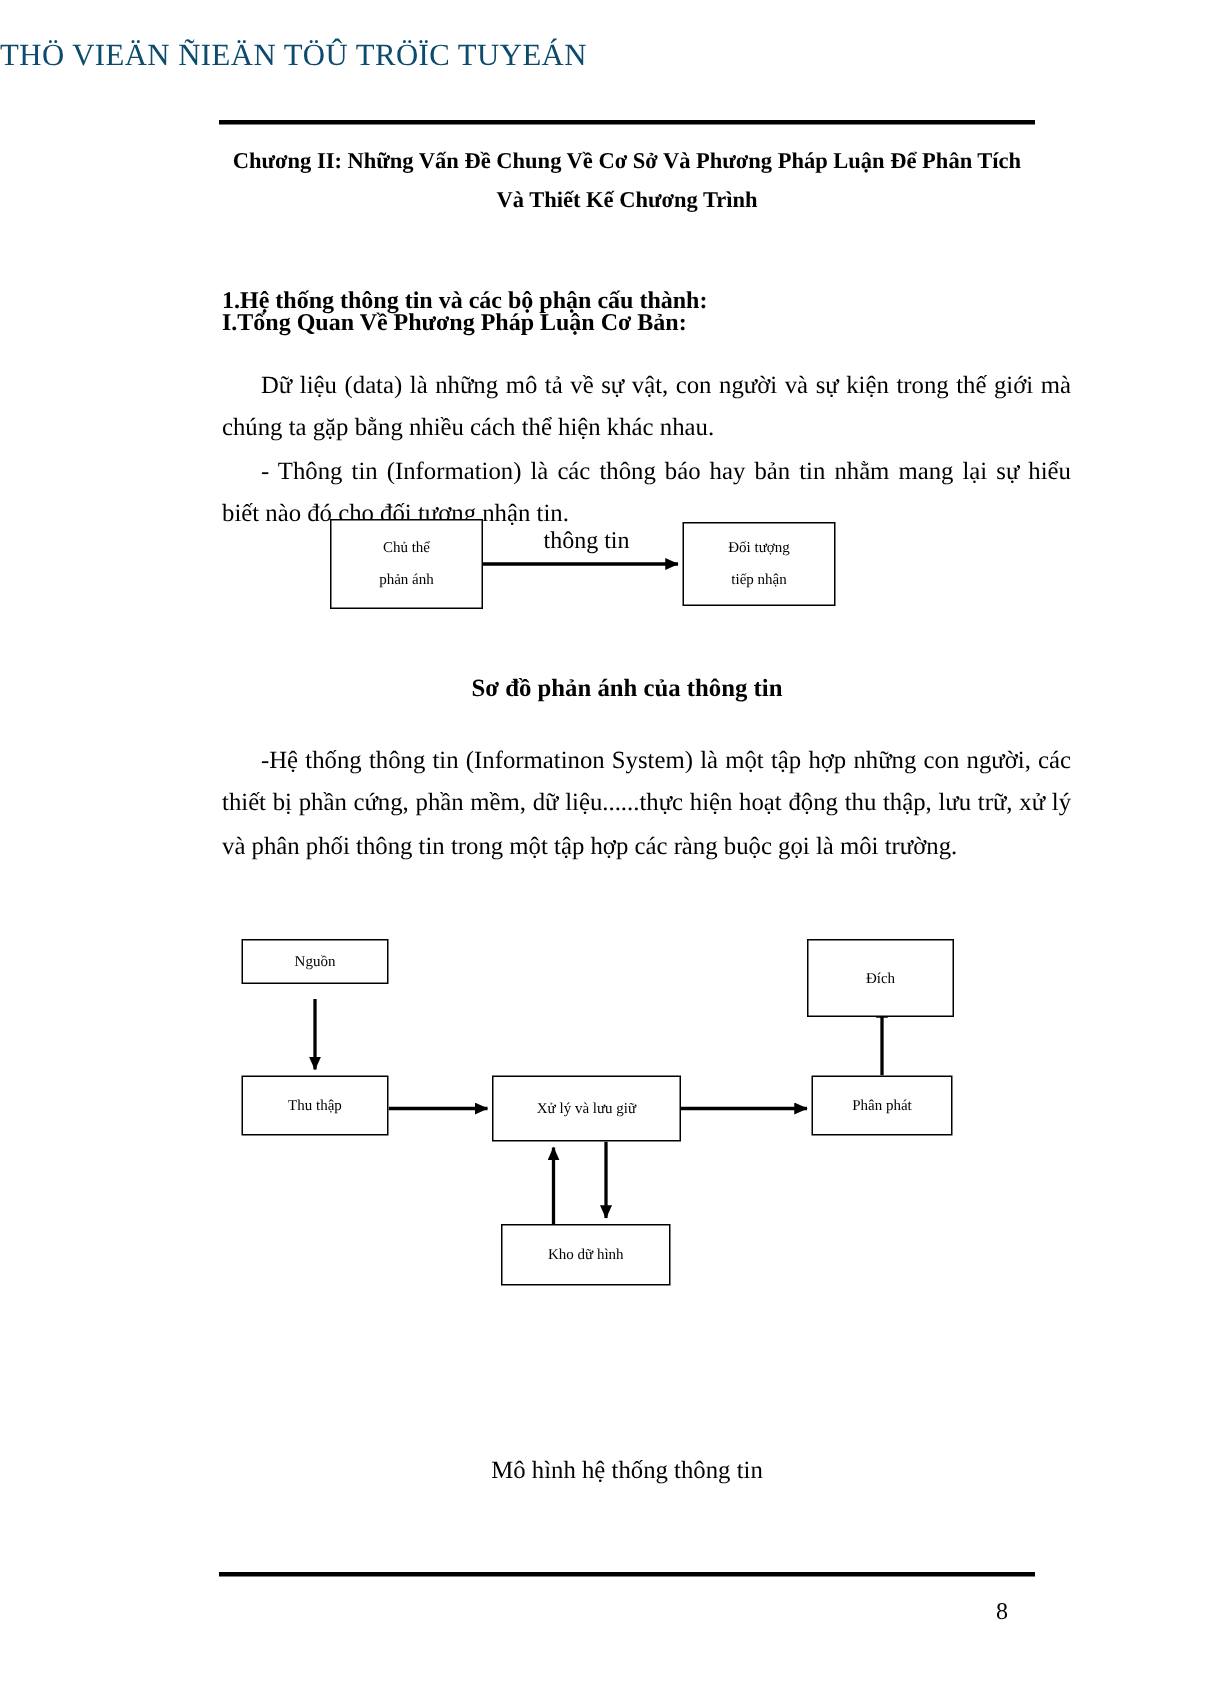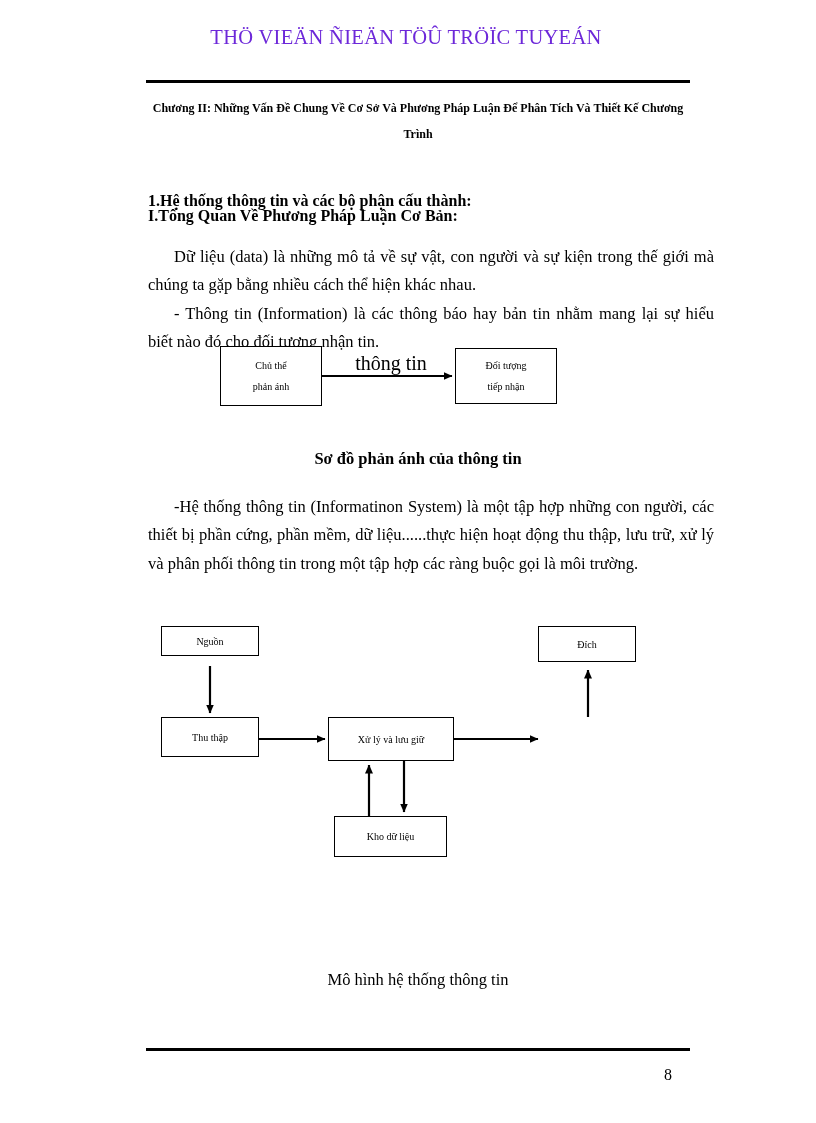--- a/index.html
+++ b/index.html
@@ -20,28 +20,28 @@
     background: #ffffff;
     overflow: hidden;
   }
 
   
   .running-header {
     position: absolute;
     top: 26px;
     left: 0;
     width: 816px;
-    text-align: center;
+    text-align: left;
     padding-right: 4px;
     box-sizing: border-box;
     font-family: "Liberation Serif", "DejaVu Serif", serif;
     font-size: 20.5px;
     letter-spacing: 0.3px;
     white-space: nowrap;
-    color: #6d28d9;
+    color: #0c4a6e;
   }
 
   
   .rule {
     position: absolute;
     left: 146px;
     width: 544px;
     height: 0;
     border-top: 3px solid #000000;
   }
@@ -49,21 +49,21 @@
   .rule-bottom { top: 1048px; }
 
   
   .chapter-title {
     position: absolute;
     top: 95px;
     left: 148px;
     width: 540px;
     text-align: center;
     font-weight: bold;
-    font-size: 12px;
+    font-size: 15px;
     line-height: 26px;
   }
 
   
   .heading {
     position: absolute;
     left: 148px;
     width: 560px;
     font-weight: bold;
     font-size: 16px;
@@ -125,26 +125,26 @@
 
   
   .box-chu-the      { left: 220px; top: 346px; width: 102px; height: 60px; }
   .box-doi-tuong    { left: 455px; top: 348px; width: 102px; height: 56px; }
   .arrow-label-tt {
     position: absolute;
     left: 336px;
     top: 352px;
     width: 110px;
     text-align: center;
-    font-size: 20px;
+    font-size: 16px;
   }
 
   
   .box-nguon        { left: 161px; top: 626px; width: 98px;  height: 30px; }
-  .box-dich         { left: 538px; top: 626px; width: 98px;  height: 36px; }
+  .box-dich         { left: 538px; top: 626px; width: 98px;  height: 52px; }
   .box-thu-thap     { left: 161px; top: 717px; width: 98px;  height: 40px; }
   .box-xu-ly        { left: 328px; top: 717px; width: 126px; height: 44px; }
   .box-phan-phat    { left: 541px; top: 717px; width: 94px;  height: 40px; }
   .box-kho-du-lieu  { left: 334px; top: 816px; width: 113px; height: 41px; }
 
   
   .page-number {
     position: absolute;
     top: 1066px;
     left: 0;
@@ -204,21 +204,22 @@
     <span><span>Đối tượng</span><br><span>tiếp nhận</span></span>
   </div>
   <div class="arrow-label-tt">thông tin</div>
 
   <div class="caption caption-bold caption-1">Sơ đồ phản ánh của thông tin</div>
 
   <div class="node-box box-nguon">Nguồn</div>
   <div class="node-box box-dich">Đích</div>
   <div class="node-box box-thu-thap">Thu thập</div>
   <div class="node-box box-xu-ly">Xử lý và lưu giữ</div>
-  <div class="node-box box-kho-du-lieu">Kho dữ liệu</div>
+  <div class="node-box box-phan-phat">Phân phát</div>
+  <div class="node-box box-kho-du-lieu">Kho dữ hình</div>
 
   <div class="caption caption-2">Mô hình hệ thống thông tin</div>
 
   <div class="rule rule-bottom"></div>
 
   <div class="page-number">8</div>
 
 </div>
 
 </body></html>

